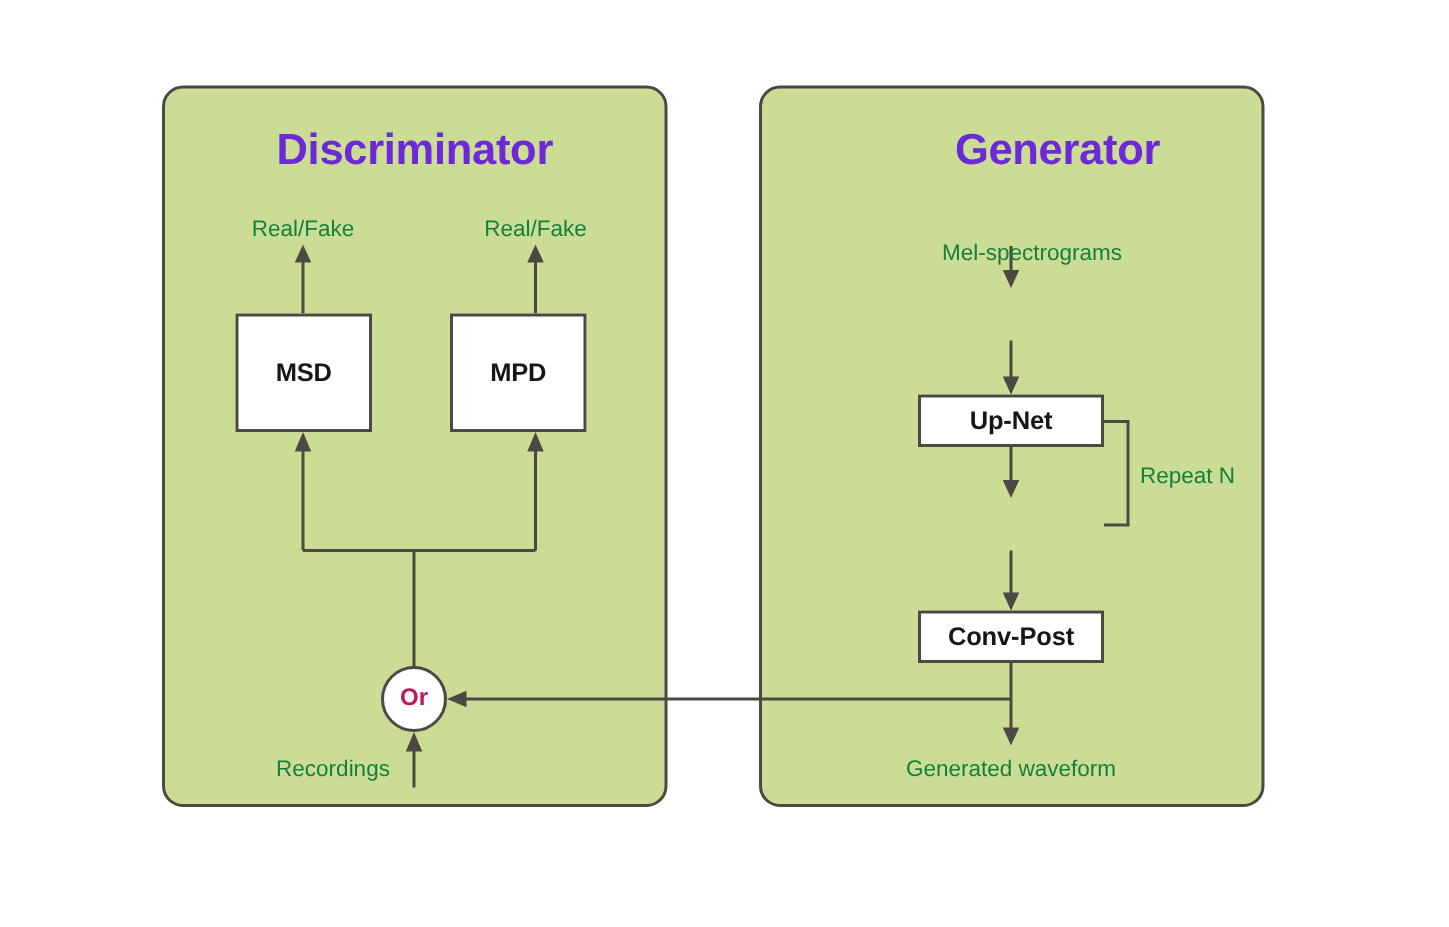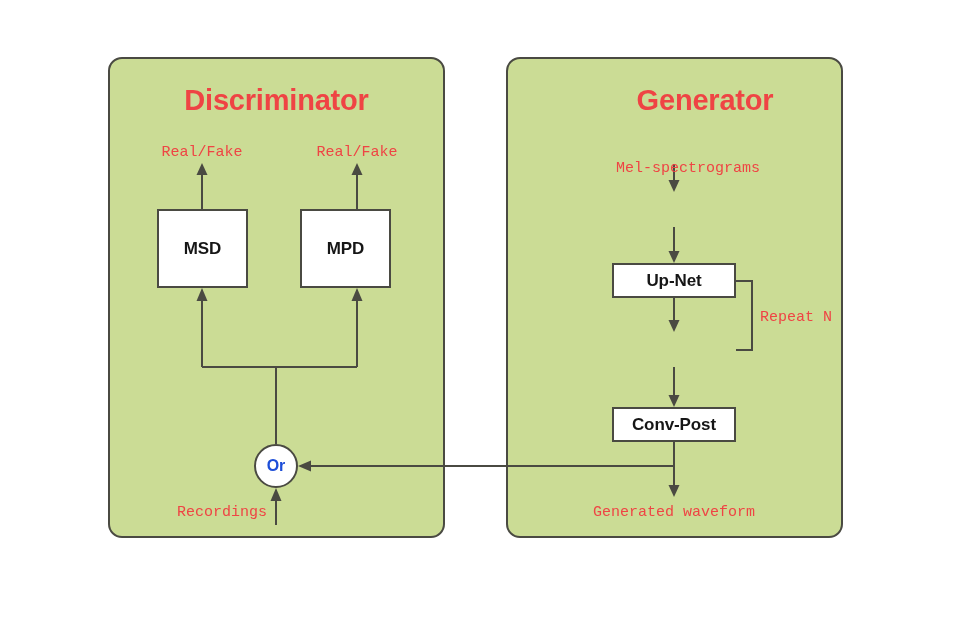--- a/index.html
+++ b/index.html
@@ -30,21 +30,21 @@
   #panel-discriminator { left: 108px; top: 57px; width: 337px; height: 481px; }
   #panel-generator     { left: 506px; top: 57px; width: 337px; height: 481px; }
 
   .panel-title {
     position: absolute;
     left: 0;
     width: 100%;
     text-align: center;
     font-size: 29px;
     font-weight: bold;
-    color: #ef4444;
+    color: #6d28d9;
     letter-spacing: -0.2px;
     white-space: nowrap;
   }
   #title-discriminator { top: 84px; }
   #title-generator     { top: 84px; }
 
   
   .node-box {
     position: absolute;
     background: #ffffff;
@@ -75,30 +75,29 @@
     height: 44px;
     border-radius: 50%;
     background: #ffffff;
     border: 2px solid #4a4a42;
     box-sizing: border-box;
     display: flex;
     align-items: center;
     justify-content: center;
     font-size: 16px;
     font-weight: bold;
-    color: #1d4ed8;
+    color: #be185d;
   }
 
   
   .label {
     position: absolute;
     font-size: 15px;
-    color: #ef4444;
+    color: #15803d;
     white-space: nowrap;
-    font-family: Liberation Mono, monospace;
   }
   .label.center { transform: translateX(-50%); }
 
   #label-realfake-msd   { left: 202px; top: 144px; }
   #label-realfake-mpd   { left: 357px; top: 144px; }
   #label-recordings     { left: 222px; top: 504px; }
   #label-mel            { left: 674px; top: 160px; margin-left: 14px; }
   #label-generated      { left: 674px; top: 504px; }
   #label-repeat-n       { left: 760px; top: 309px; }
 

